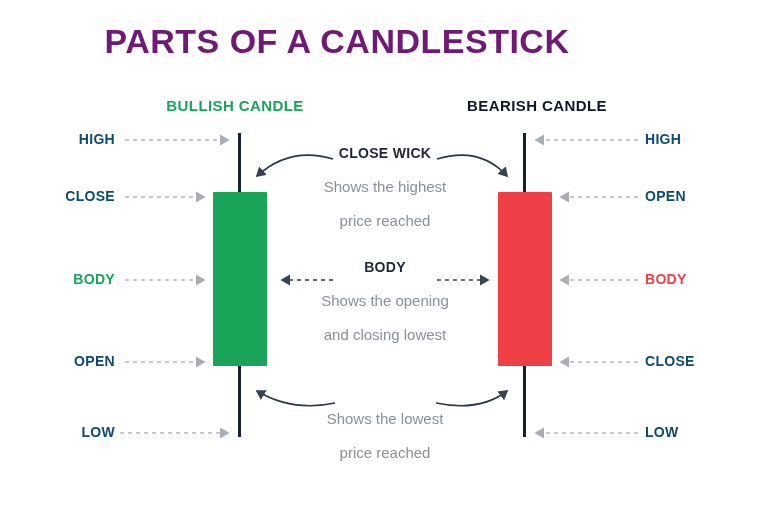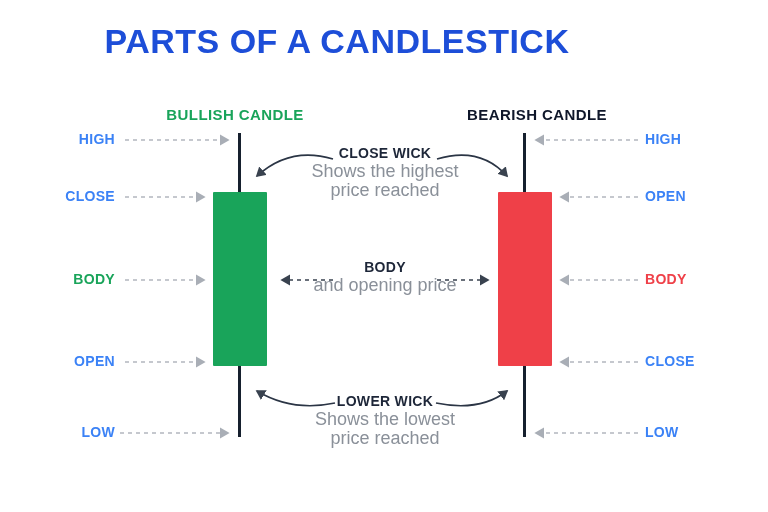--- a/index.html
+++ b/index.html
@@ -7,31 +7,31 @@
     position:relative;
     width:768px;height:512px;
     background:#ffffff;
     font-family:"Liberation Sans", sans-serif;
     overflow:hidden;
   }
   .title{
     position:absolute;top:22px;left:0;width:674px;
     text-align:center;
     font-size:34px;font-weight:800;letter-spacing:0.5px;
-    color:#1d4ed8;
+    color:#701a75;
   }
   .col-header{
-    position:absolute;top:106px;width:220px;text-align:center;
+    position:absolute;top:97px;width:220px;text-align:center;
     font-size:15px;font-weight:700;letter-spacing:0.4px;
   }
   .col-header.bullish{left:125px;color:#19A45A;}
   .col-header.bearish{left:427px;color:#0f172a;}
 
   .side-label{
-    position:absolute;font-size:14px;font-weight:700;color:#3b82f6;
+    position:absolute;font-size:14px;font-weight:700;color:#0c4a6e;
     letter-spacing:0.3px;width:95px;
   }
   .side-label.left{left:20px;text-align:right;}
   .side-label.right{left:645px;text-align:left;}
   .side-label.body-green{color:#19A45A;}
   .side-label.body-red{color:#EF4048;}
 
   .wick{
     position:absolute;width:3px;height:304px;top:133px;
     background:#16202E;
@@ -44,21 +44,21 @@
   .candle-body.bullish{left:213px;background:#19A45A;}
   .candle-body.bearish{left:498px;background:#EF4048;}
 
   .annotation{
     position:absolute;left:300px;width:170px;text-align:center;
   }
   .annotation .ann-title{
     display:block;font-size:14px;font-weight:700;color:#1D2638;letter-spacing:0.3px;
   }
   .annotation .ann-line{
-    display:block;font-size:18px;color:#8A9099;line-height:17px;margin-top:2px;
+    display:block;font-size:15px;color:#8A9099;line-height:17px;margin-top:17px;
   }
   .annotation.upper{top:145px;}
   .annotation.mid{top:259px;}
   .annotation.lower{top:393px;}
 
   svg.arrows{position:absolute;left:0;top:0;pointer-events:none;}
 </style>
 </head>
 <body>
 
@@ -87,25 +87,25 @@
   <div class="candle-body bearish"></div>
 
   <div class="annotation upper">
     <span class="ann-title">CLOSE WICK</span>
     <span class="ann-line">Shows the highest</span>
     <span class="ann-line">price reached</span>
   </div>
 
   <div class="annotation mid">
     <span class="ann-title">BODY</span>
-    <span class="ann-line">and opening price</span>
+    <span class="ann-line">Shows the opening</span>
+    <span class="ann-line">and closing lowest</span>
   </div>
 
   <div class="annotation lower">
-    <span class="ann-title">LOWER WICK</span>
     <span class="ann-line">Shows the lowest</span>
     <span class="ann-line">price reached</span>
   </div>
 
   <svg class="arrows" width="768" height="512" viewBox="0 0 768 512">
     <defs>
       <marker id="ah-gray" markerWidth="7" markerHeight="7" refX="5" refY="3.5" orient="auto">
         <path d="M0,0 L6,3.5 L0,7 Z" fill="#A9AEB6"></path>
       </marker>
       <marker id="ah-dark" markerWidth="7" markerHeight="7" refX="5" refY="3.5" orient="auto">

